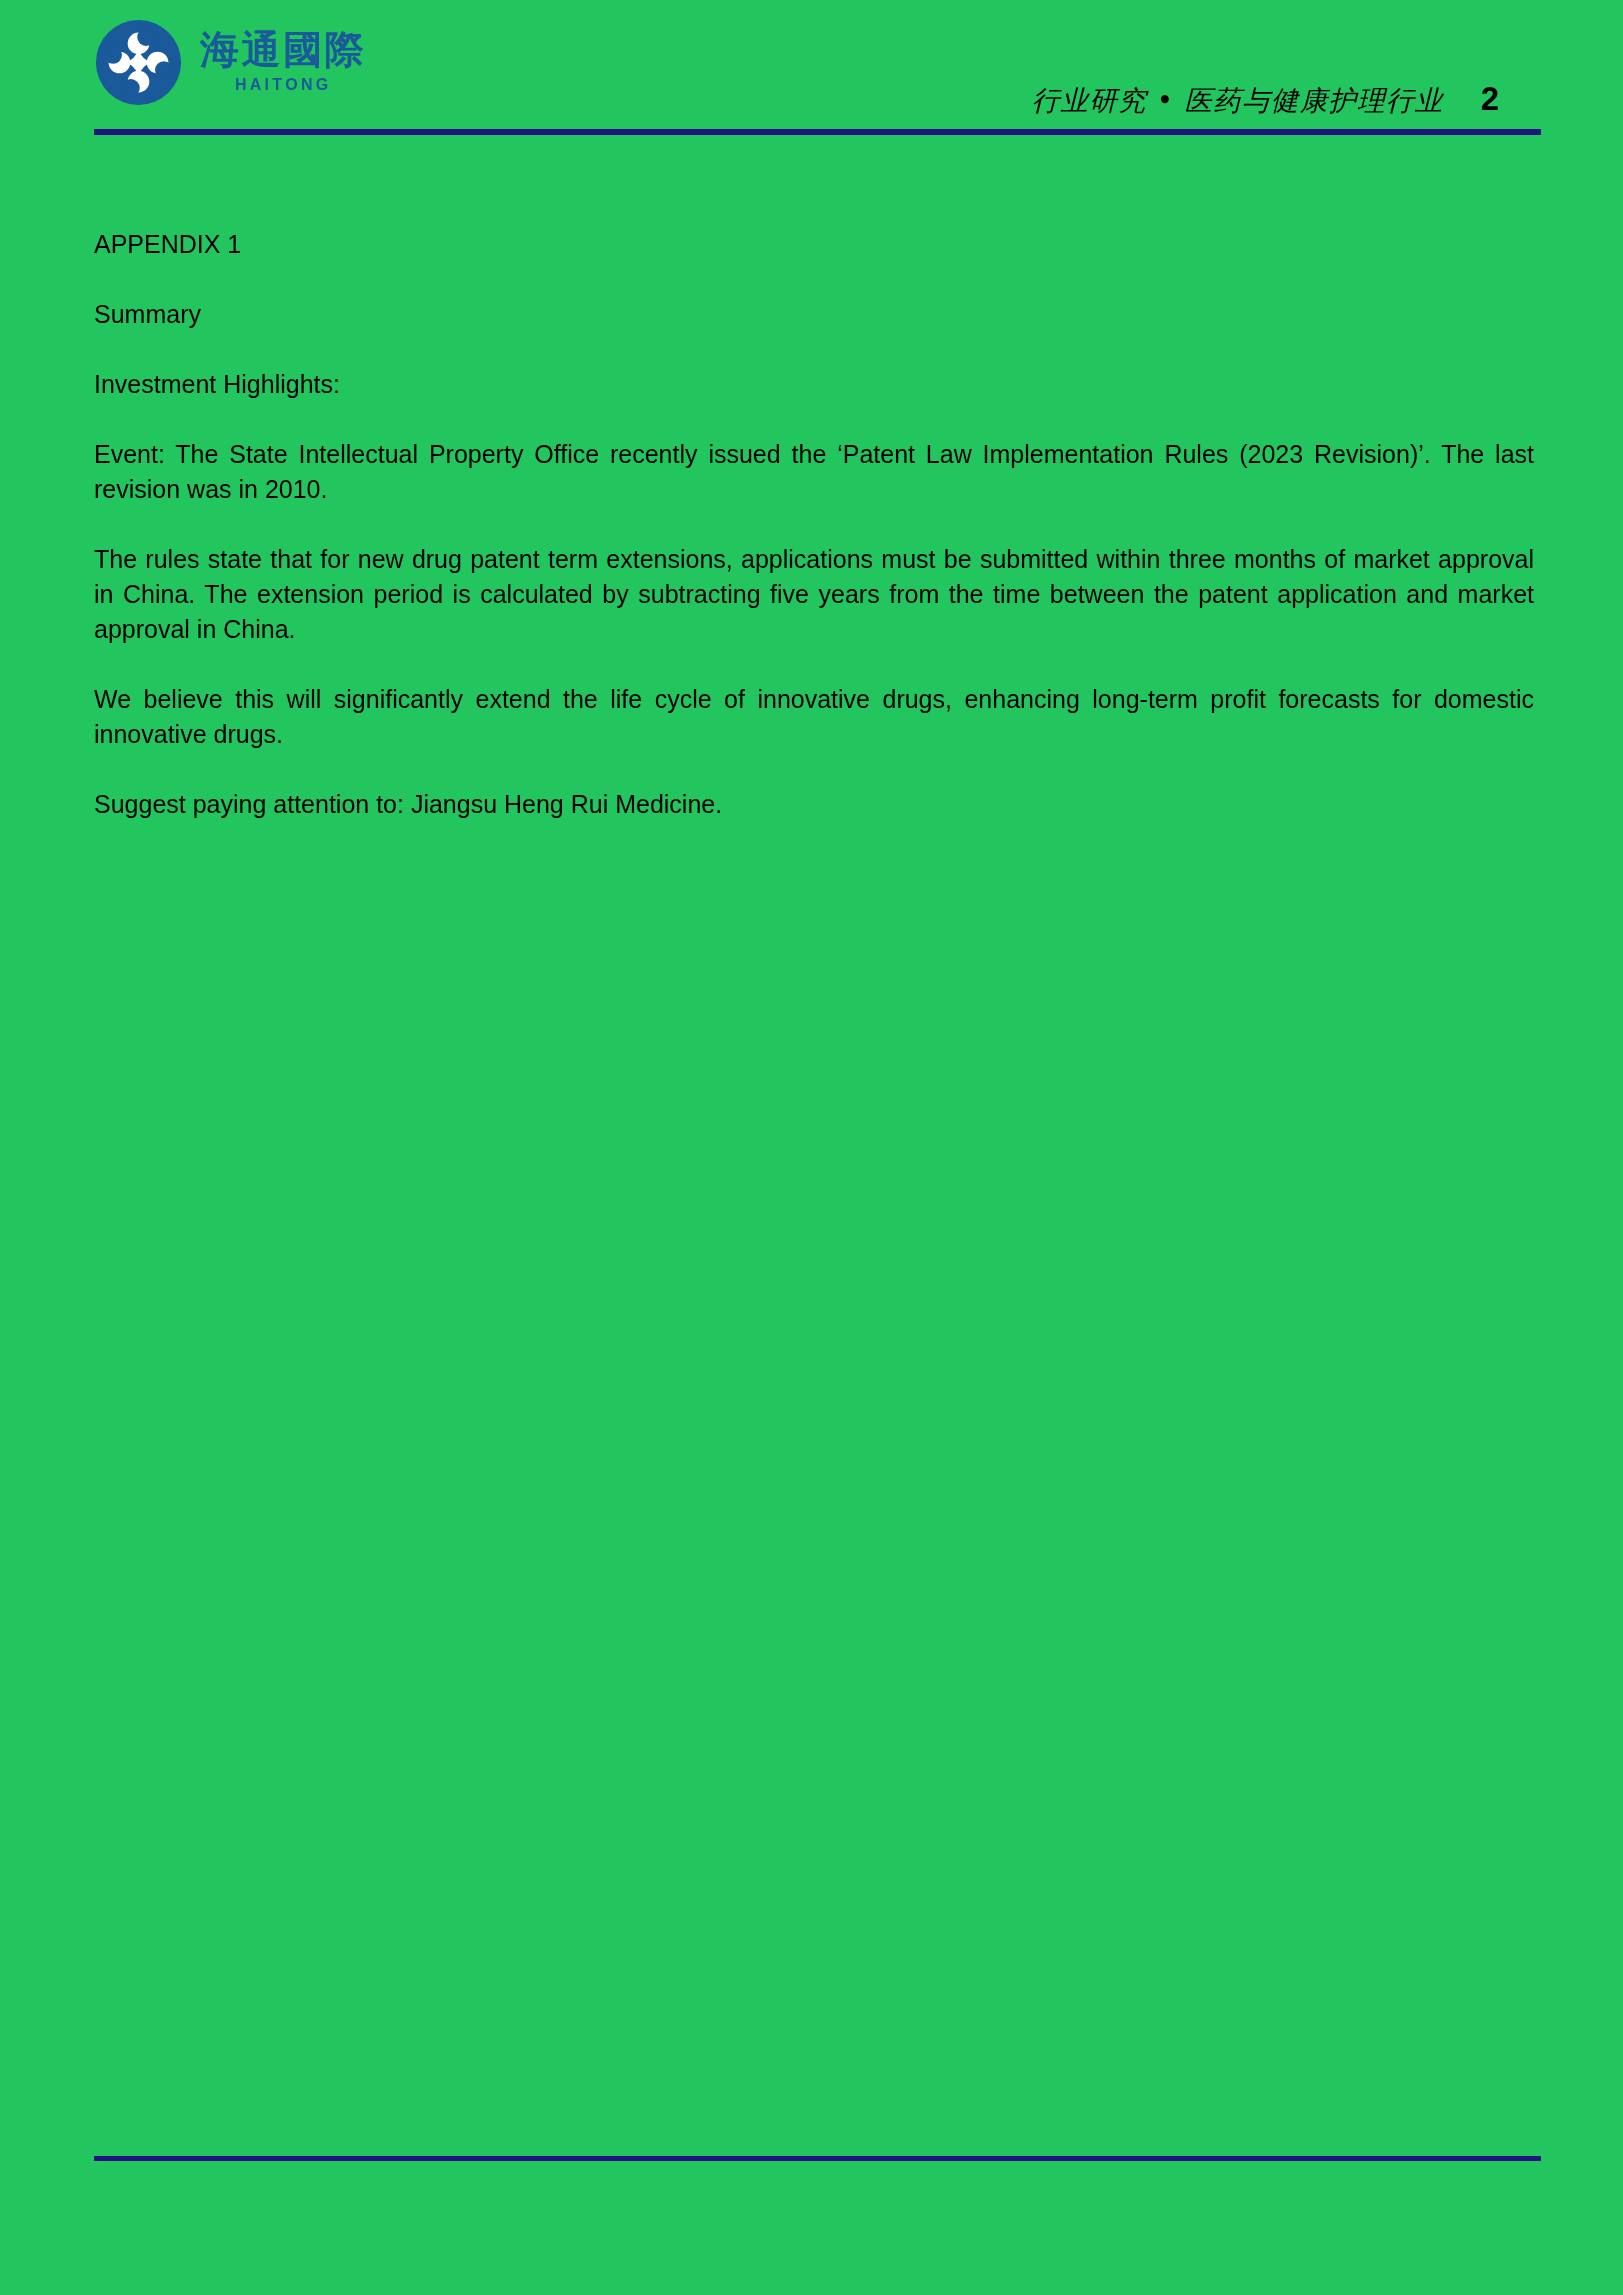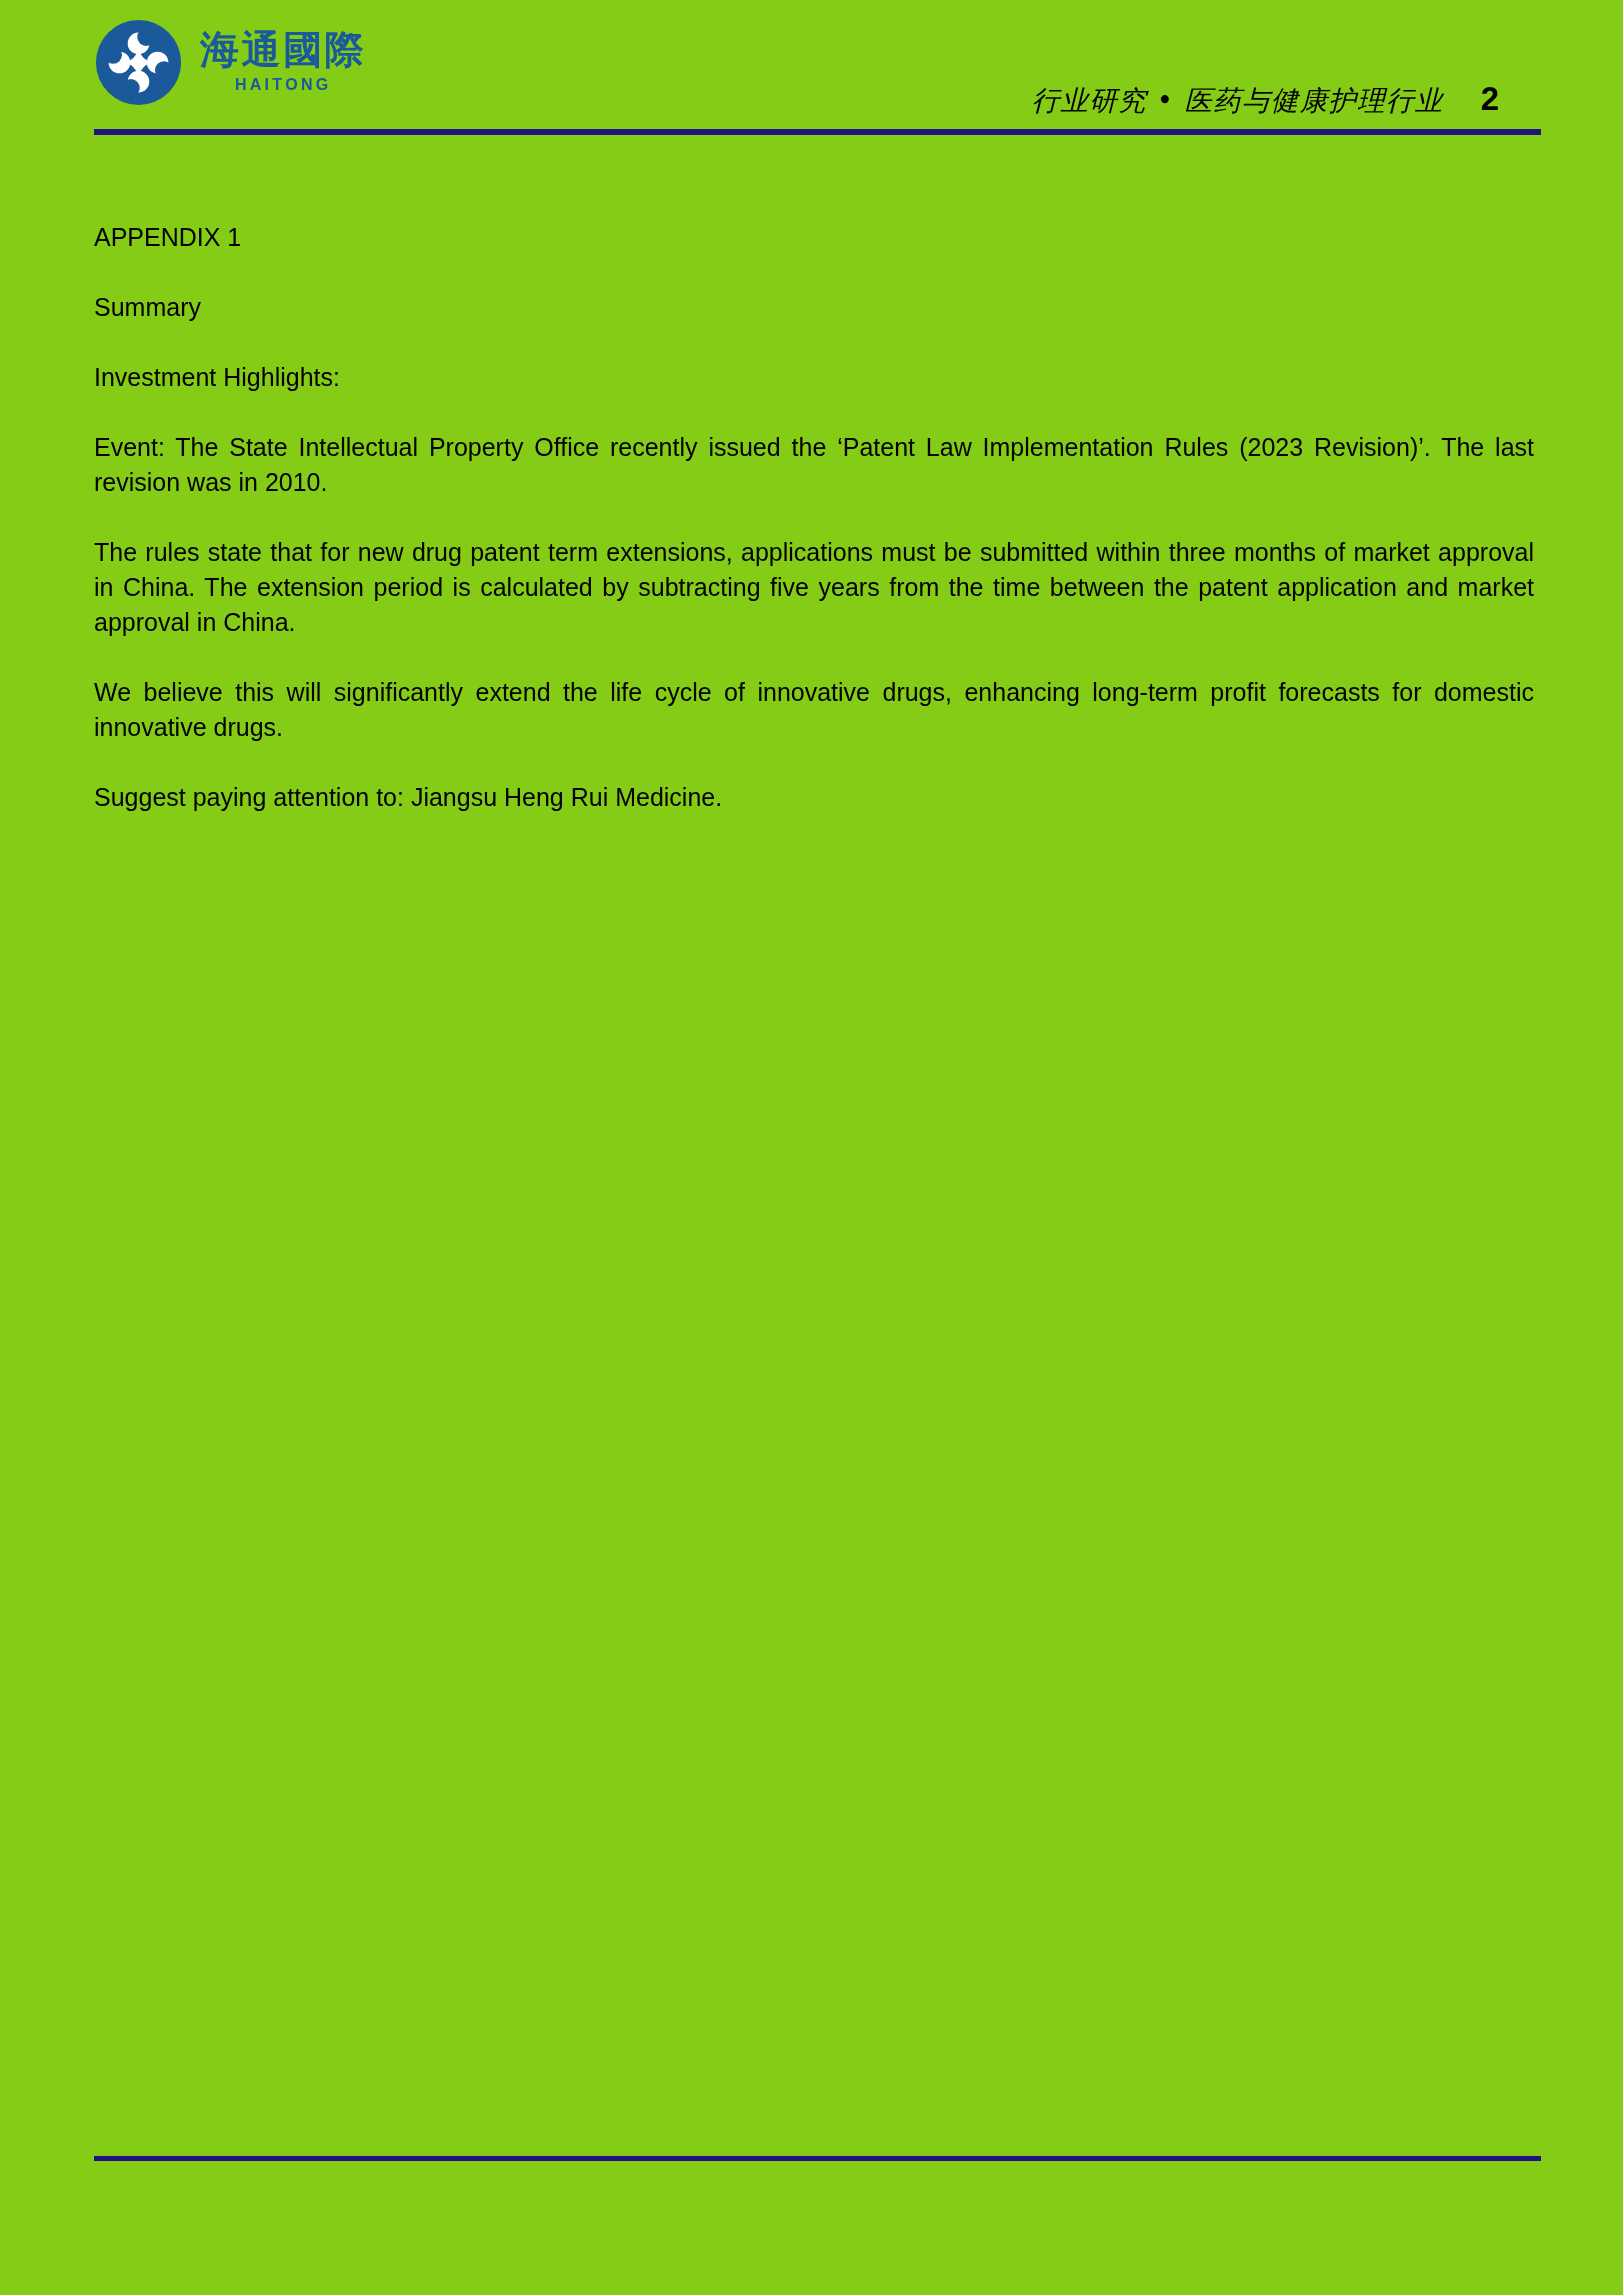--- a/index.html
+++ b/index.html
@@ -1,19 +1,19 @@
 <!DOCTYPE html>
 <html style="--navy-rule: #221480; --logo-blue: #1A5A9A;font-size:10.5px"><head>
 <meta charset="utf-8">
 <style>
   html,body { margin:0; padding:0; background:#e8e8e8; }
   .page {
     position:relative;
     width:1623px; height:2295px;
-    background:#84cc16;
+    background:#22c55e;
     font-family:"Liberation Sans", sans-serif;
     color:#000;
     overflow:hidden;
   }
   
   .logo {
     position:absolute; left:94px; top:18.3px;
     display:flex; align-items:center; gap:17px;
   }
   .logo-emblem { width:89px; height:89px; display:block; }
@@ -43,21 +43,21 @@
   .rule-top {
     position:absolute; left:94px; top:129px;
     width:1447px; height:5.9px; background:var(--navy-rule);
   }
   
   .content {
     position:absolute; left:94px; top:211px; width:1440px;
     font-size:25px; line-height:35px;
     text-align:justify; text-align-last:left;
   }
-  .content p { margin:9px 0 35px 0; }
+  .content p { margin:16px 0 35px 0; }
   
   .rule-bottom {
     position:absolute; left:94px; top:2156px;
     width:1447px; height:5.2px; background:var(--navy-rule);
   }
   .footer-text {
     position:absolute; right:86px; top:2171px;
     font-family:"DejaVu Serif", serif; font-style:italic;
     font-size:25px; letter-spacing:1.3px; white-space:nowrap;
   }

